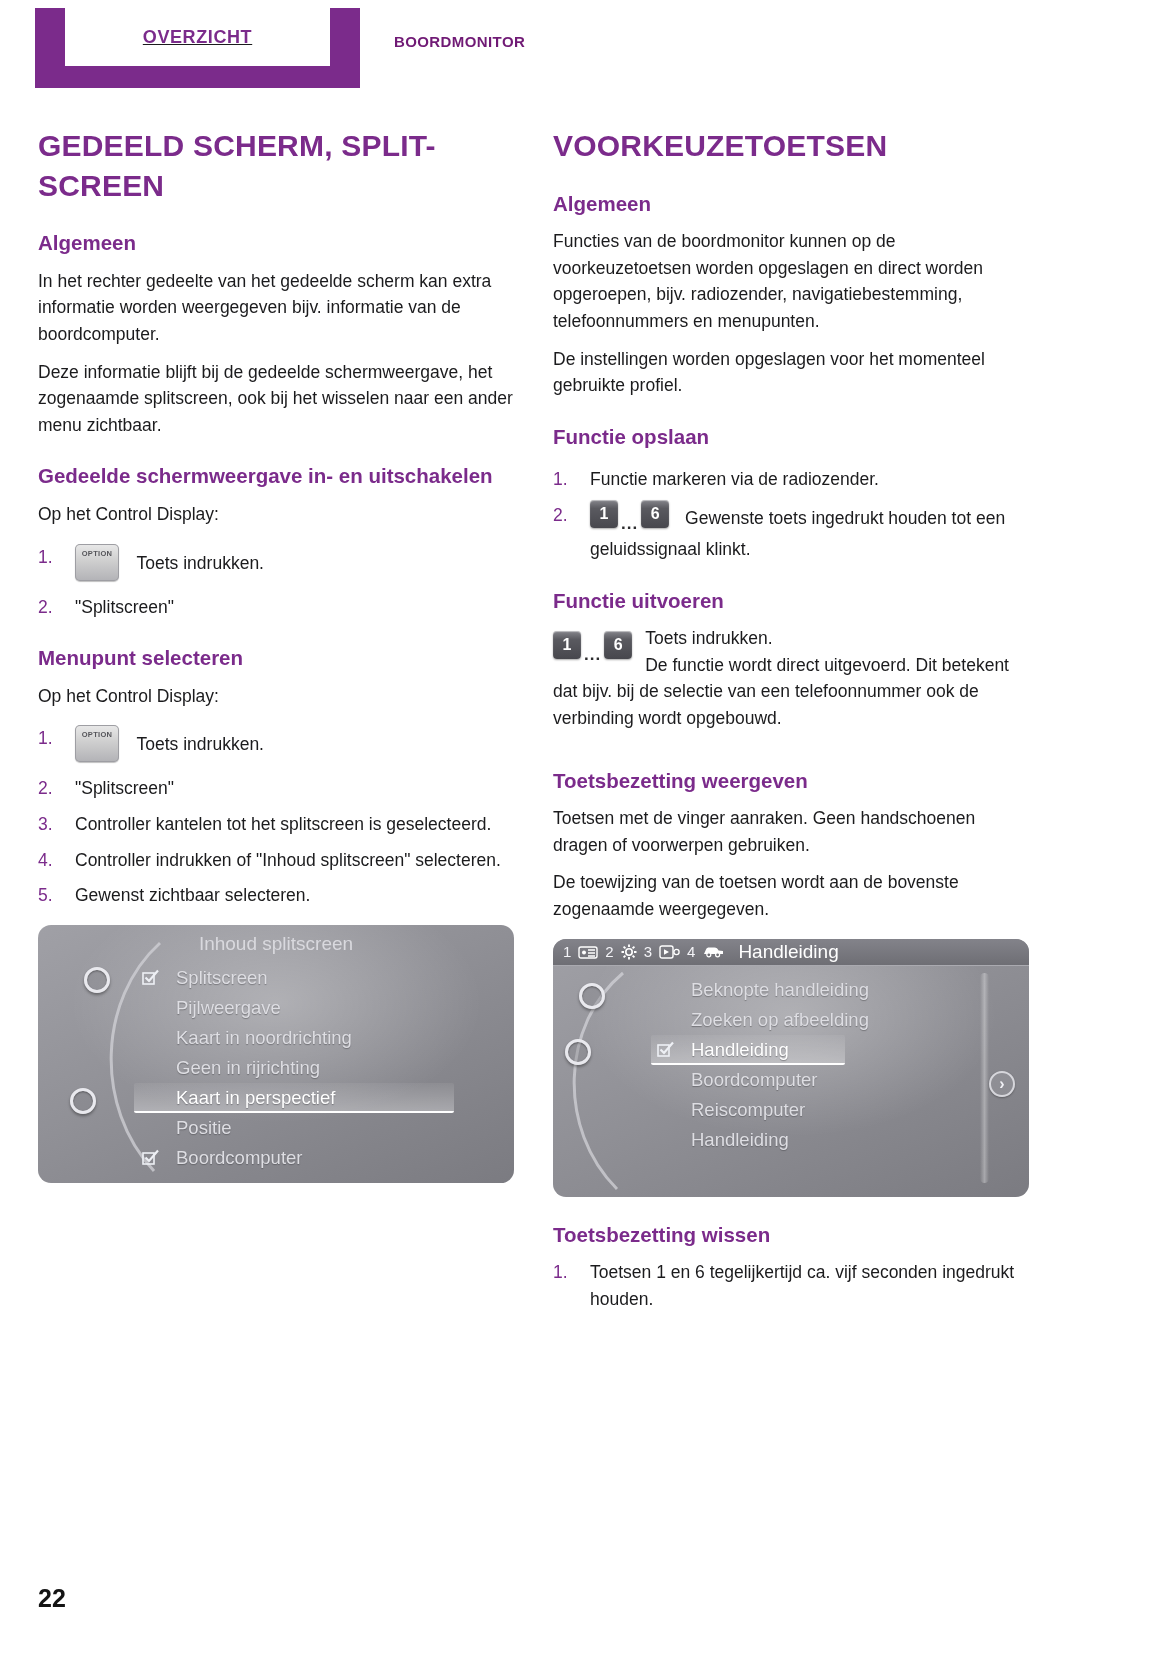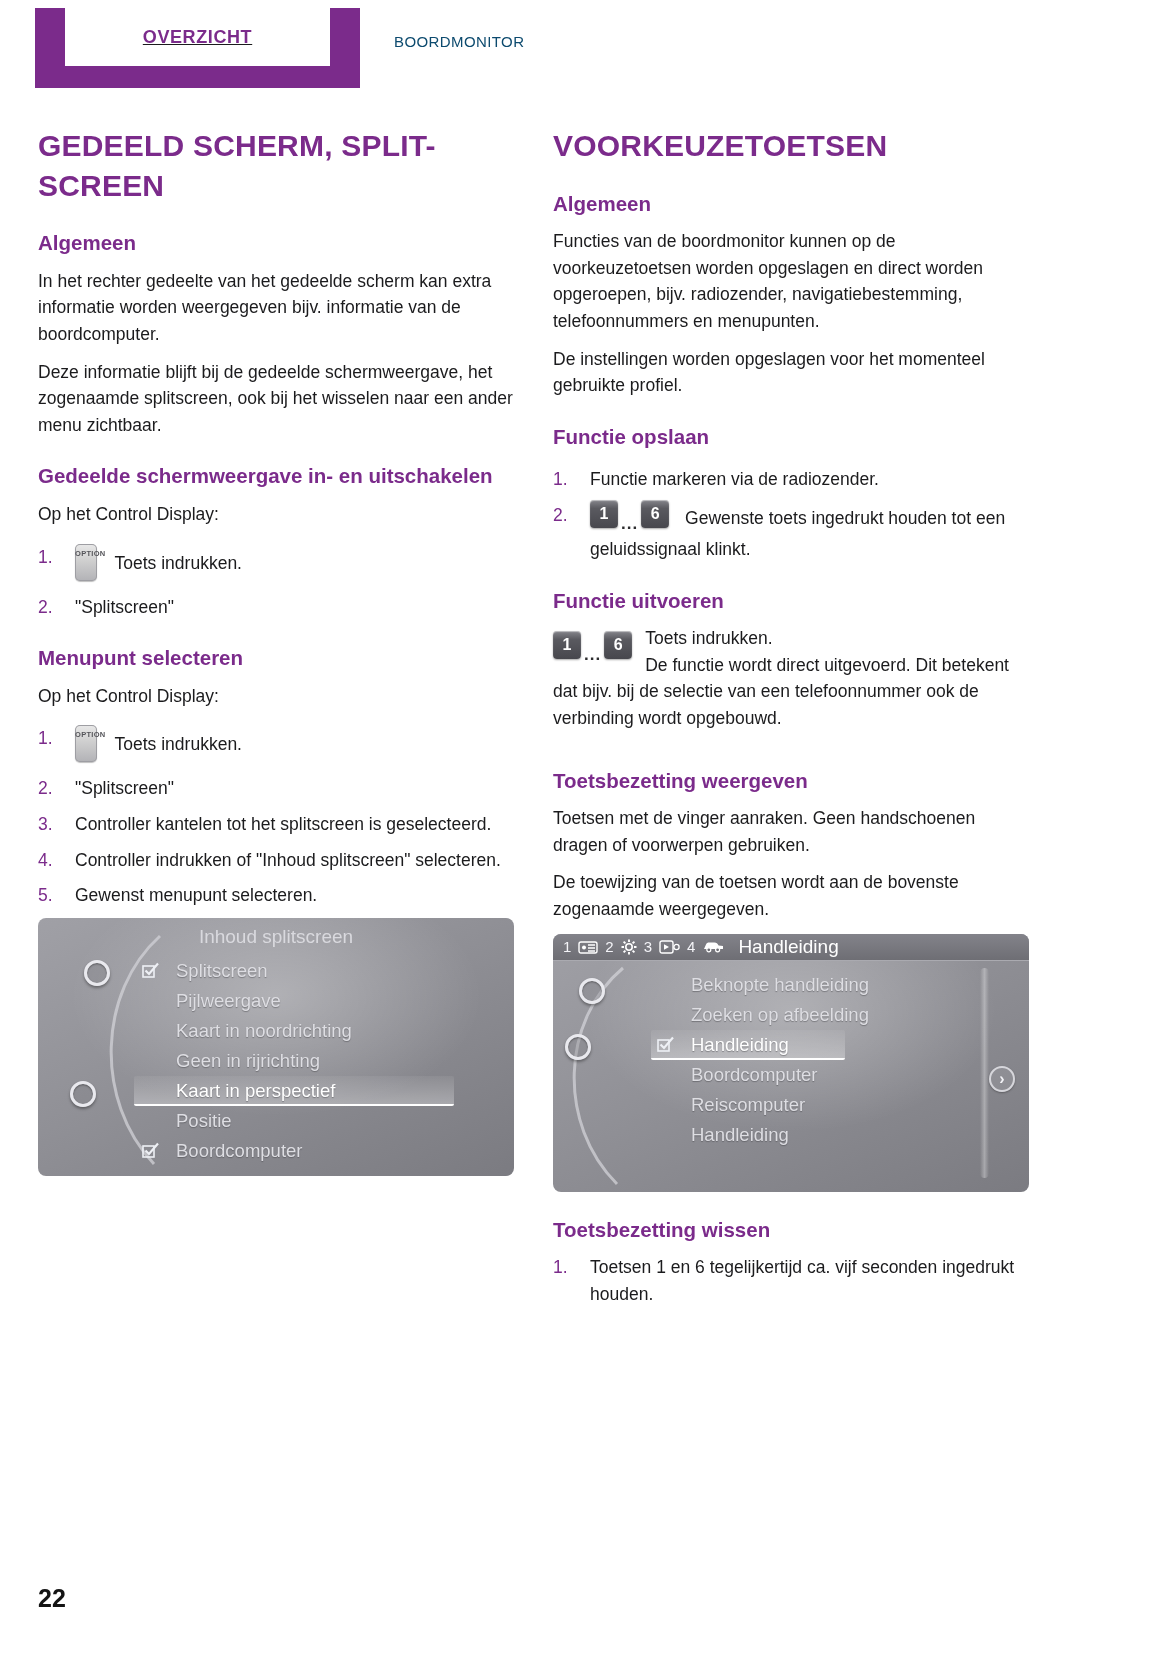--- a/index.html
+++ b/index.html
@@ -4,55 +4,55 @@
 <style>
   :root { --purple:#7b2b8b; --ink:#1b1b1d; }
   * { margin:0; padding:0; box-sizing:border-box; }
   html, body { background:#ffffff; }
   body { position:relative; width:1165px; height:1653px; font-family:"Liberation Sans", sans-serif; color:var(--ink); overflow:hidden; }
 
   
   .tab-bar { position:absolute; left:35px; top:8px; width:325px; height:80px; background:var(--purple); }
   .tab { position:absolute; left:30px; right:30px; top:0; height:58px; background:#ffffff; display:flex; align-items:center; justify-content:center;text-decoration:underline; }
   .tab-label { color:var(--purple); font-weight:bold; font-size:18px; letter-spacing:0.6px; }
-  .chapter-label { position:absolute; left:394px; top:33px; font-size:15px; font-weight:normal; color:#0c4a6e; letter-spacing:0.4px; }
+  .chapter-label { position:absolute; left:394px; top:33px; font-size:15px; font-weight:bold; color:#701a75; letter-spacing:0.4px; }
 
   
   .col { position:absolute; top:126px; width:476px; }
   .col-left { left:38px; }
   .col-right { left:553px; }
 
   h1.section-title { color:var(--purple); font-size:30px; line-height:1.32; margin:0 0 24px; letter-spacing:0.2px; }
   h2.sub { color:var(--purple); font-size:20.5px; line-height:1.3; margin:25px 0 11px; }
   p.body { font-size:17.5px; line-height:1.52; margin:0 0 11px; }
 
   ol.steps { list-style:none; margin:16px 0 6px; }
   li.step { display:flex; font-size:17.5px; line-height:1.52; margin:0 0 9px; }
   .step-num { color:var(--purple); flex:0 0 37px; }
   .step-body { flex:1; }
 
   
-  .option-key { display:inline-block; position:relative; width:22px; height:37px; border-radius:5px; margin:0 13px 4px 0; vertical-align:middle;
+  .option-key { display:inline-block; position:relative; width:44px; height:37px; border-radius:5px; margin:0 13px 4px 0; vertical-align:middle;
     background:linear-gradient(180deg,#e9e9e9 0%,#cfcfcf 45%,#b2b2b6 100%);
     box-shadow: inset 0 0 0 1px #9e9ea3, 0 1px 1px rgba(0,0,0,0.25); }
   .option-key .option-label { position:absolute; top:4px; left:0; right:0; text-align:center; font-size:7.5px; font-weight:bold; color:#55555a; letter-spacing:0.3px; }
 
   
   .keys { display:inline-flex; align-items:flex-end; margin-right:11px; vertical-align:middle; position:relative; top:-2px; }
   .key { display:inline-flex; width:28px; height:28px; border-radius:4px; align-items:center; justify-content:center;
     background:linear-gradient(180deg,#86868c 0%, #5a5a60 30%, #47474d 100%);
     color:#fff; font-size:16px; font-weight:bold;
     box-shadow: inset 0 1px 1px rgba(255,255,255,0.5), 0 1px 2px rgba(0,0,0,0.35); }
   .keys .key { margin-bottom:6px; }
   .key-dots { font-size:17px; font-weight:bold; color:#2c2c2e; letter-spacing:1px; margin:0 3px 2px; line-height:1; }
   .uitvoeren-keys { float:left; margin:6px 13px 8px 0; top:0; }
   .clear { clear:both; }
 
   
-  .display { position:relative; width:476px; height:258px; border-radius:8px; overflow:hidden; margin-top:9px;
+  .display { position:relative; width:476px; height:258px; border-radius:13px; overflow:hidden; margin-top:16px;
     background:linear-gradient(155deg, #a0a0a6 0%, #909096 45%, #7b7b81 100%); }
   .disp-glow { position:absolute; left:-10%; top:-35%; width:120%; height:130%;
     background:radial-gradient(closest-side, rgba(255,255,255,0.28), rgba(255,255,255,0) 72%); }
   .disp-title { position:absolute; top:8px; left:0; right:0; text-align:center; color:#d9d9de; font-size:19px; }
   .disp-list { position:absolute; left:100px; right:16px; }
   .disp-list-1 { top:38px; }
   .disp-list-2 { top:36px; }
   .disp-item { position:relative; height:30px; display:flex; align-items:center; padding-left:38px;
     color:#dedee3; font-size:18.5px; text-shadow:0 1px 1px rgba(60,60,65,0.45); }
   .disp-item .check { position:absolute; left:4px; top:5px; color:#eef0f5; }
@@ -131,21 +131,21 @@
     <li class="step">
       <span class="step-num">3.</span>
       <span class="step-body">Controller kantelen tot het splitscreen is geselecteerd.</span>
     </li>
     <li class="step">
       <span class="step-num">4.</span>
       <span class="step-body">Controller indrukken of "Inhoud splitscreen" selecteren.</span>
     </li>
     <li class="step">
       <span class="step-num">5.</span>
-      <span class="step-body">Gewenst menupunt selecteren.</span>
+      <span class="step-body">Gewenst zichtbaar selecteren.</span>
     </li>
   </ol>
 
   <div class="display display-1">
     <div class="disp-glow"></div>
     <svg class="arc" width="110" height="240" viewBox="0 0 110 240" style="left:34px; top:12px;">
       <path d="M88 6 C 26 62, 22 170, 82 234" stroke="#d2d2d7" stroke-width="3" fill="none" opacity="0.75"></path>
     </svg>
     <div class="ring" style="left:46px; top:42px;"></div>
     <div class="ring" style="left:32px; top:163px;"></div>

